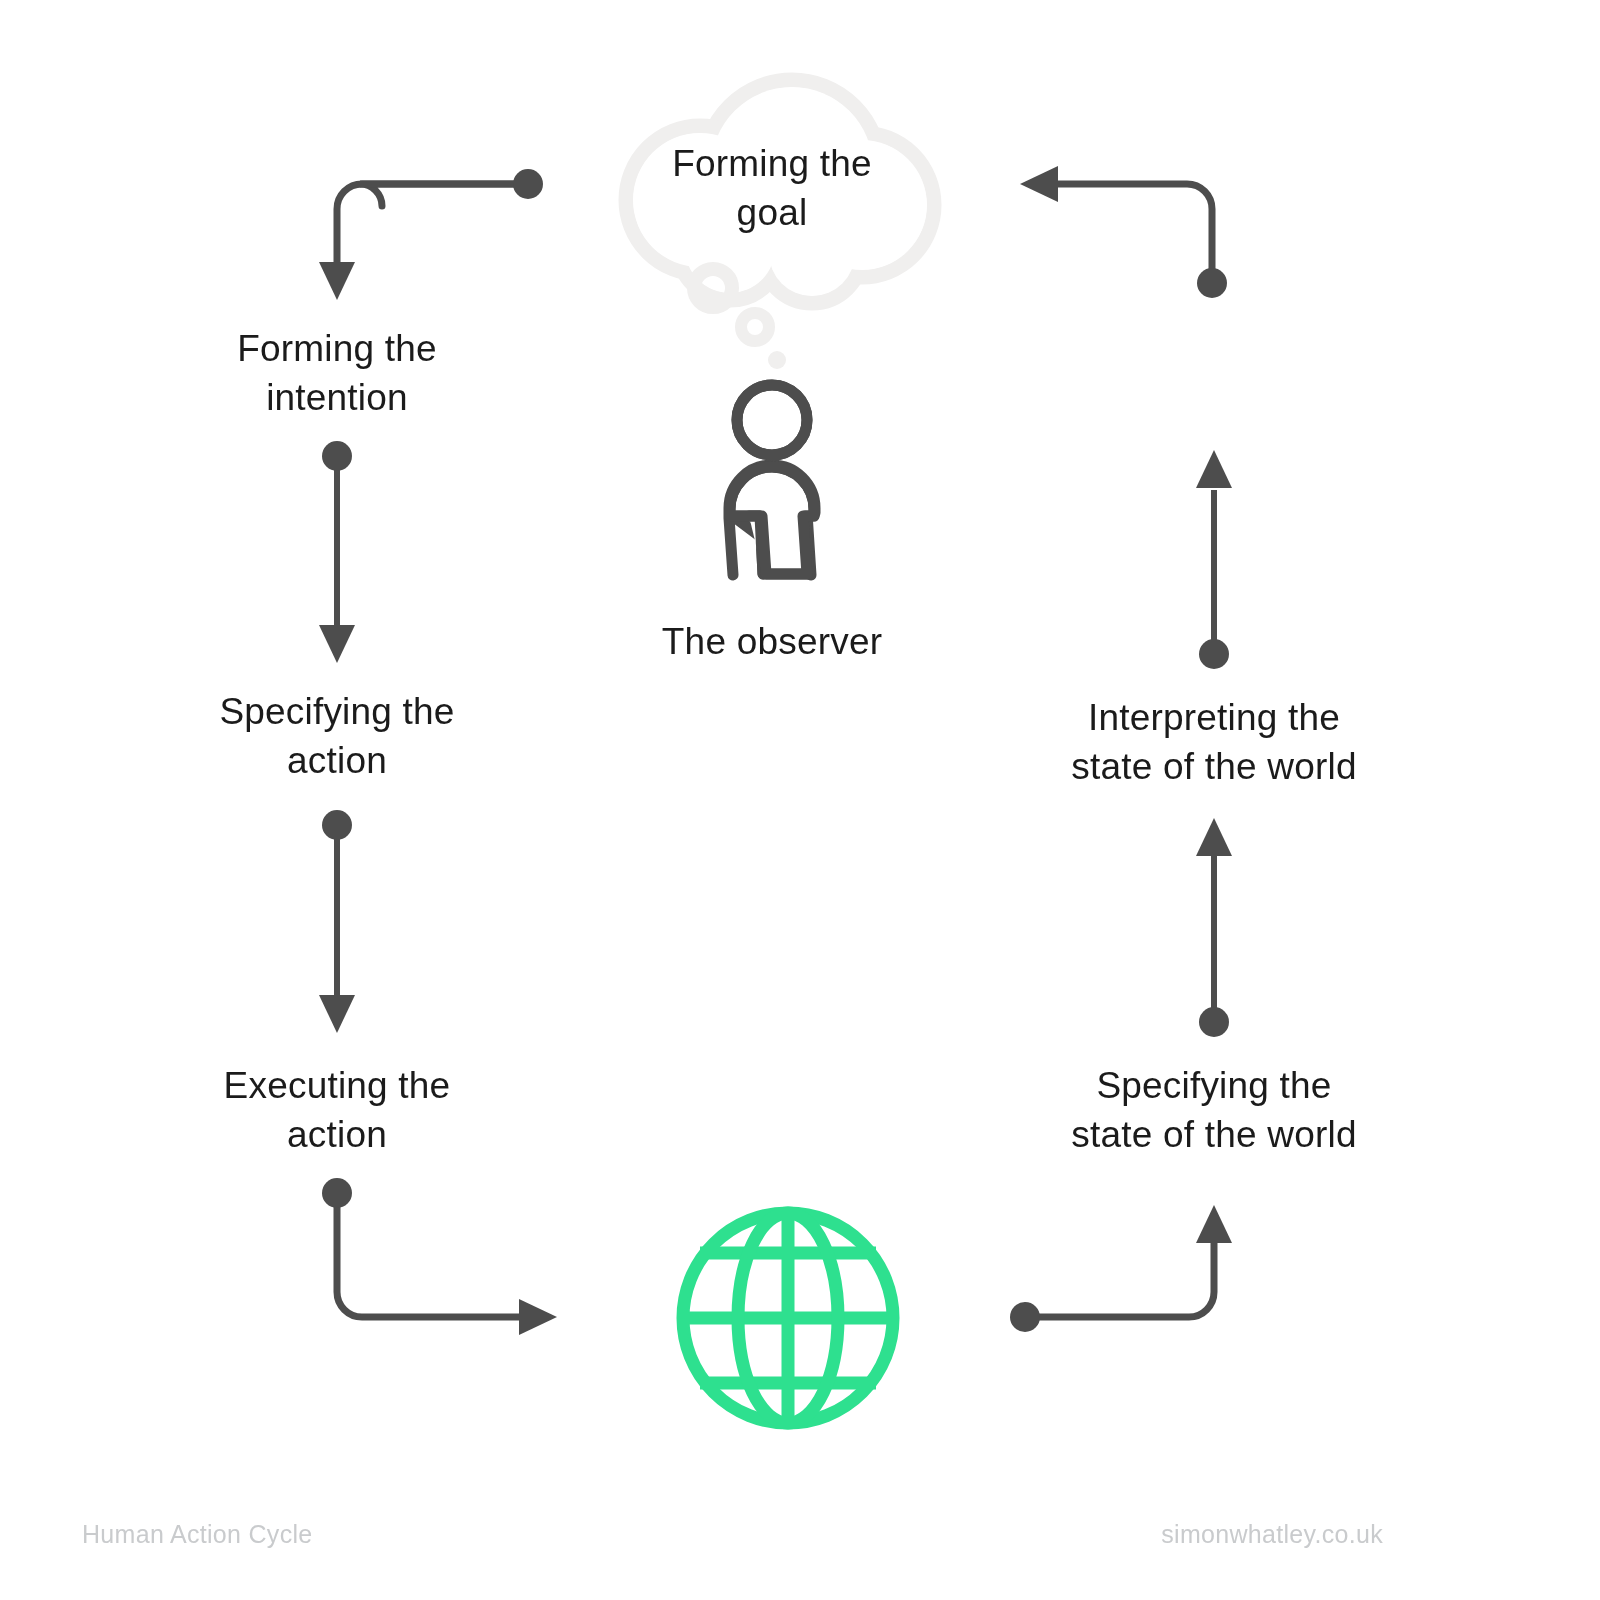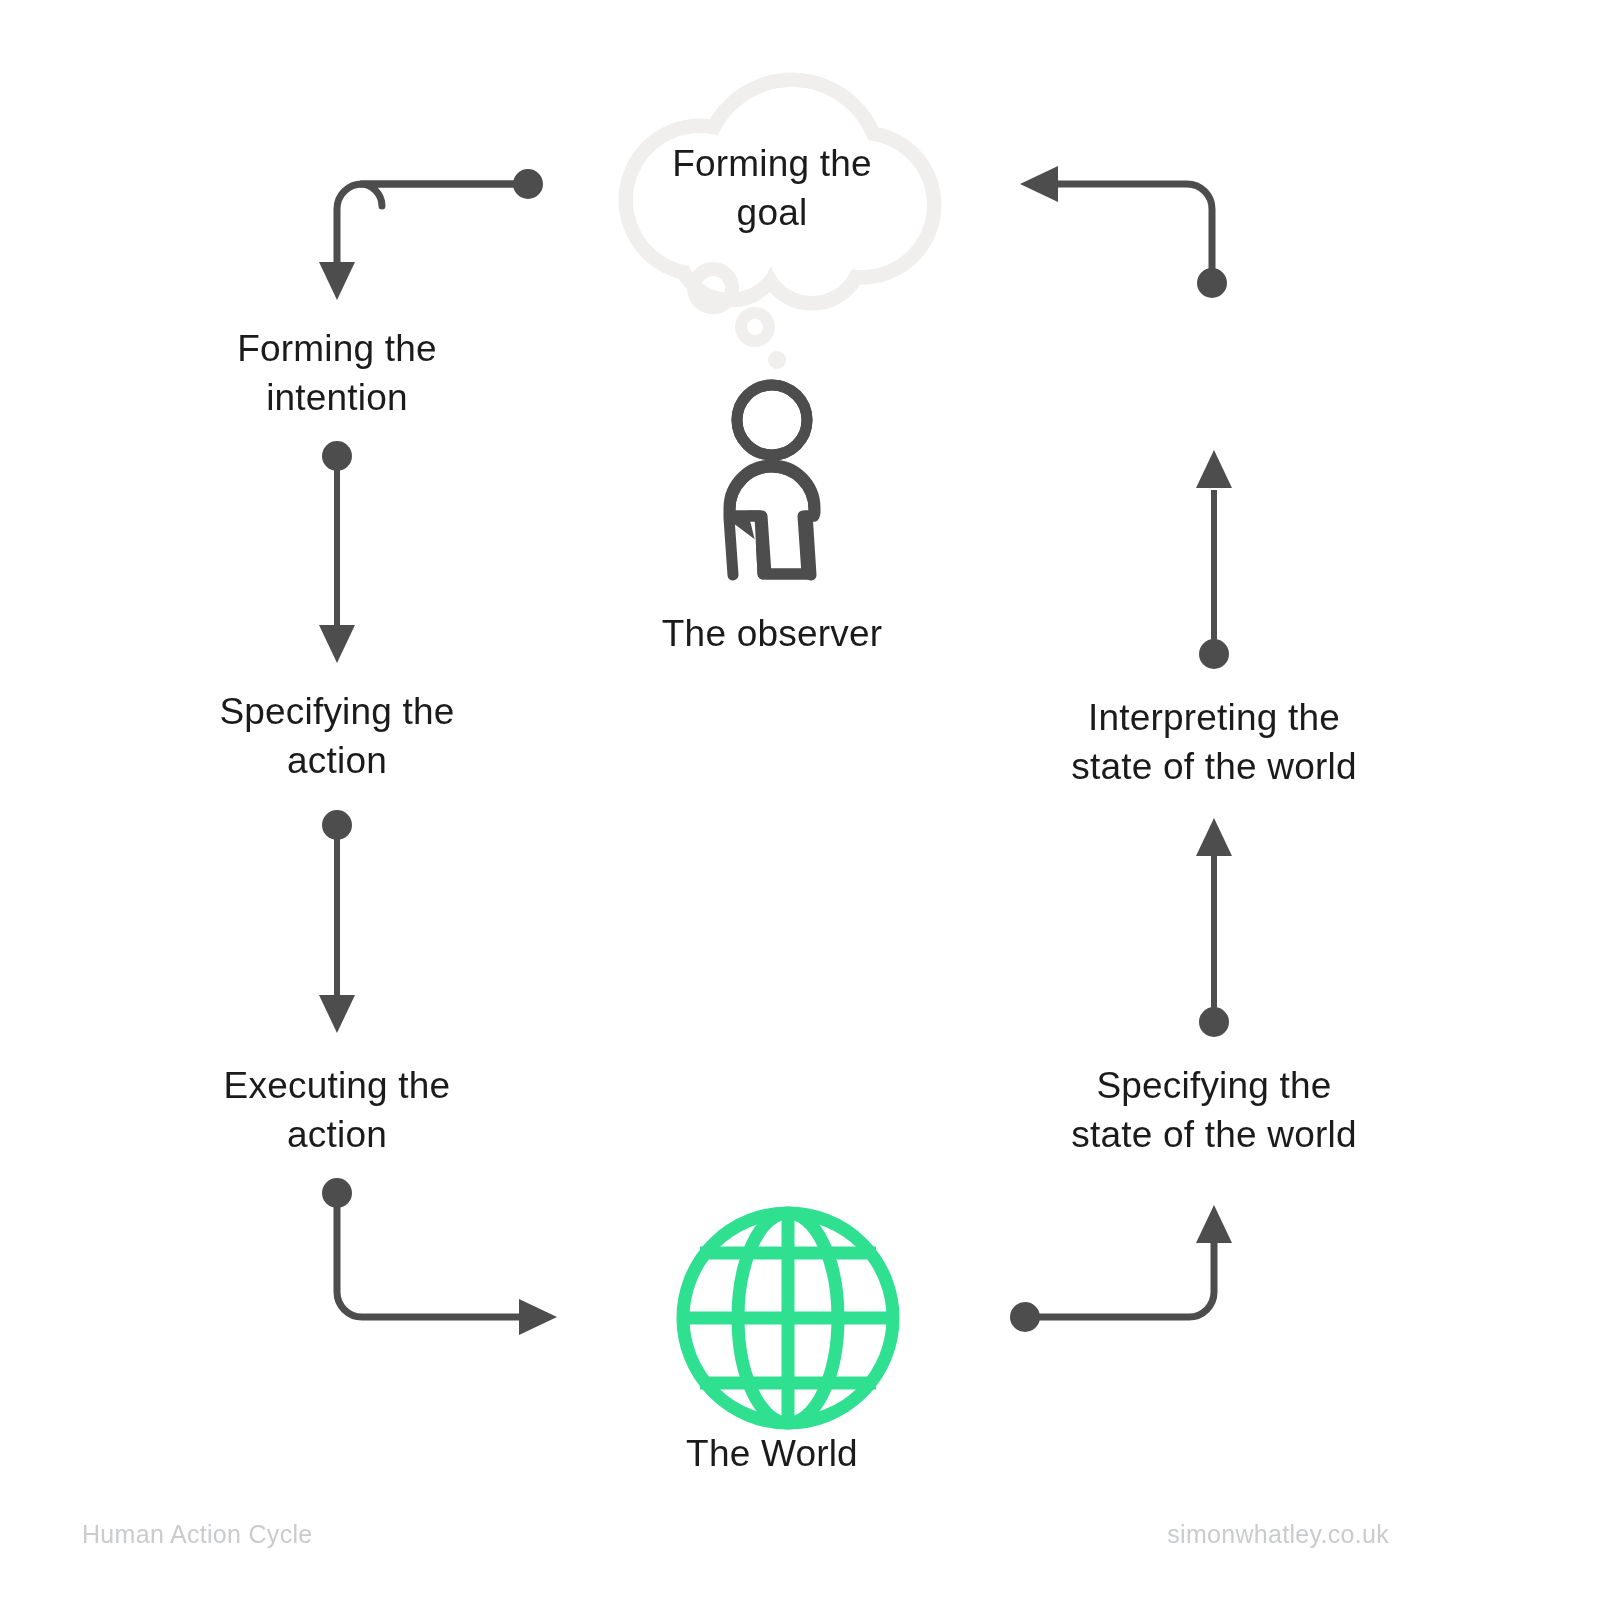--- a/index.html
+++ b/index.html
@@ -35,40 +35,41 @@
     white-space: pre-line;
   }
   .caption-label {
     position: absolute;
     text-align: center;
     color: #1b1b1b;
     font-size: 37px;
     line-height: 1.32;
     font-weight: 400;
     letter-spacing: 0.2px;
+    margin-top: 8px;
   }
   .bubble-text {
     position: absolute;
     text-align: center;
     color: #1b1b1b;
     font-size: 37px;
     line-height: 1.32;
     font-weight: 400;
     letter-spacing: 0.2px;
     white-space: pre-line;
   }
   .footer-label {
     position: absolute;
     color: #c9cbcd;
     font-size: 25px;
     letter-spacing: 0.3px;
     font-weight: 400;
   }
   #footer-left  { left: 82px;  top: 1520px; }
-  #footer-right { right: 72px; top: 1520px; text-align: right; }
+  #footer-right { right: 78px; top: 1520px; text-align: right; }
 
   
   .lbl-box { width: 420px; }
 </style>
 </head>
 <body>
 
 <div id="canvas">
 
   <svg id="diagram-svg" viewBox="0 0 1600 1600">
@@ -183,21 +184,20 @@
       <polygon points="1020,184 1058,166 1058,202" fill="#4d4d4d"></polygon>
     </g>
 
   </svg>
 
   <div class="bubble-text lbl-box" style="left:562px; top:140px;">Forming the
 goal</div>
 
   <div class="caption-label lbl-box" style="left:562px; top:610px;">The observer</div>
 
-  <div class="caption-label lbl-box" style="left:562px; top:1430px;">The World</div>
 
   <div class="node-label lbl-box" style="left:127px; top:325px;">Forming the
 intention</div>
 
   <div class="node-label lbl-box" style="left:127px; top:688px;">Specifying the
 action</div>
 
   <div class="node-label lbl-box" style="left:127px; top:1062px;">Executing the
 action</div>
 

